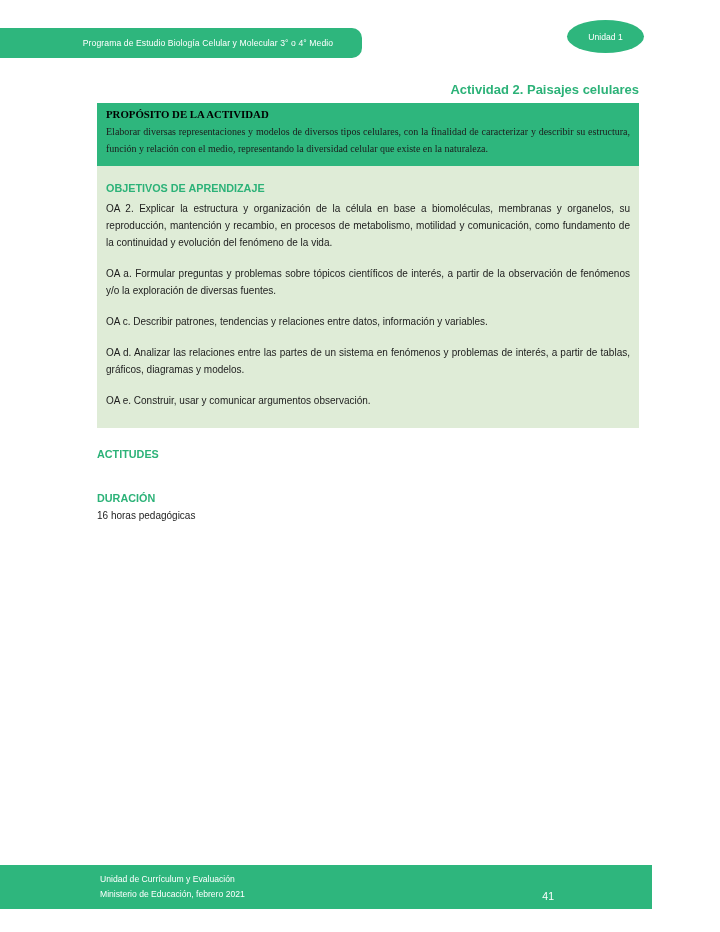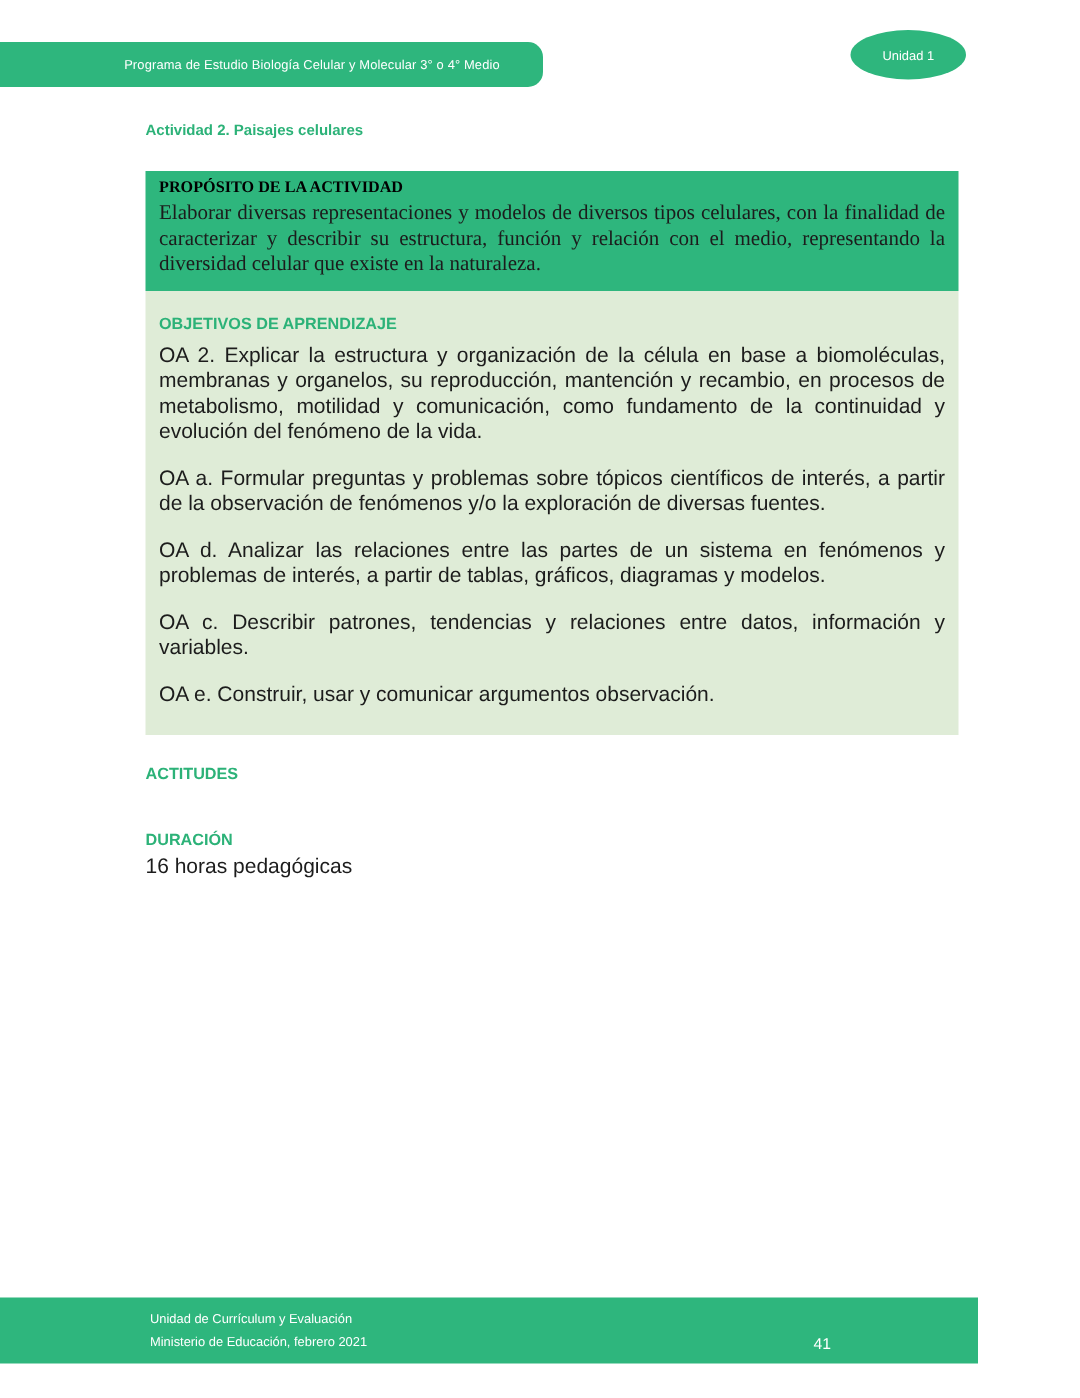--- a/index.html
+++ b/index.html
@@ -39,37 +39,38 @@
     display:flex;align-items:center;justify-content:center;
   }
   .unit-badge span{color:#ffffff;font-size:8.6px;}
   
   .content{
     position:absolute;left:97px;top:82px;width:542px;
     color:var(--ink);
   }
   .activity-title{
     color:var(--heading-green);
-    font-size:10px;font-weight:bold;
-    margin-bottom:21px;
+    font-size:13px;font-weight:bold;
+    margin-bottom:6px;
+    text-align:right;
   }
   .box{
     width:100%;
   }
   .proposito-box{
     background:var(--green);
     padding:5px 9px 9px 9px;
     font-family:Liberation Serif, serif;
   }
   .box-heading-dark{
     font-size:10.8px;font-weight:bold;color:#000000;
     margin-bottom:3px;
   }
   .body-text{
-    font-size:14px;line-height:17px;text-align:justify;color:var(--ink);
+    font-size:10px;line-height:17px;text-align:justify;color:var(--ink);
   }
   .objetivos-box{
     background:var(--light-green);
     padding:16px 9px 19px 9px;
   }
   .green-heading{
     color:var(--heading-green);
     font-size:10.8px;font-weight:bold;
     margin-bottom:3px;
   }
@@ -111,22 +112,22 @@
 
     <div class="box proposito-box">
       <div class="box-heading-dark">PROPÓSITO DE LA ACTIVIDAD</div>
       <p class="body-text">Elaborar diversas representaciones y modelos de diversos tipos celulares, con la finalidad de caracterizar y describir su estructura, función y relación con el medio, representando la diversidad celular que existe en la naturaleza.</p>
     </div>
 
     <div class="box objetivos-box">
       <div class="green-heading">OBJETIVOS DE APRENDIZAJE</div>
       <p class="body-text">OA 2. Explicar la estructura y organización de la célula en base a biomoléculas, membranas y organelos, su reproducción, mantención y recambio, en procesos de metabolismo, motilidad y comunicación, como fundamento de la continuidad y evolución del fenómeno de la vida.</p>
       <p class="body-text">OA a. Formular preguntas y problemas sobre tópicos científicos de interés, a partir de la observación de fenómenos y/o la exploración de diversas fuentes.</p>
+      <p class="body-text">OA c. Describir patrones, tendencias y relaciones entre datos, información y variables.</p>
       <p class="body-text">OA d. Analizar las relaciones entre las partes de un sistema en fenómenos y problemas de interés, a partir de tablas, gráficos, diagramas y modelos.</p>
-      <p class="body-text">OA c. Describir patrones, tendencias y relaciones entre datos, información y variables.</p>
       <p class="body-text">OA e. Construir, usar y comunicar argumentos observación.</p>
     </div>
 
     <div class="plain-section">
       <div class="green-heading">ACTITUDES</div>
     </div>
 
     <div class="plain-section duracion-section">
       <div class="green-heading">DURACIÓN</div>
       <p class="body-text">16 horas pedagógicas</p>

